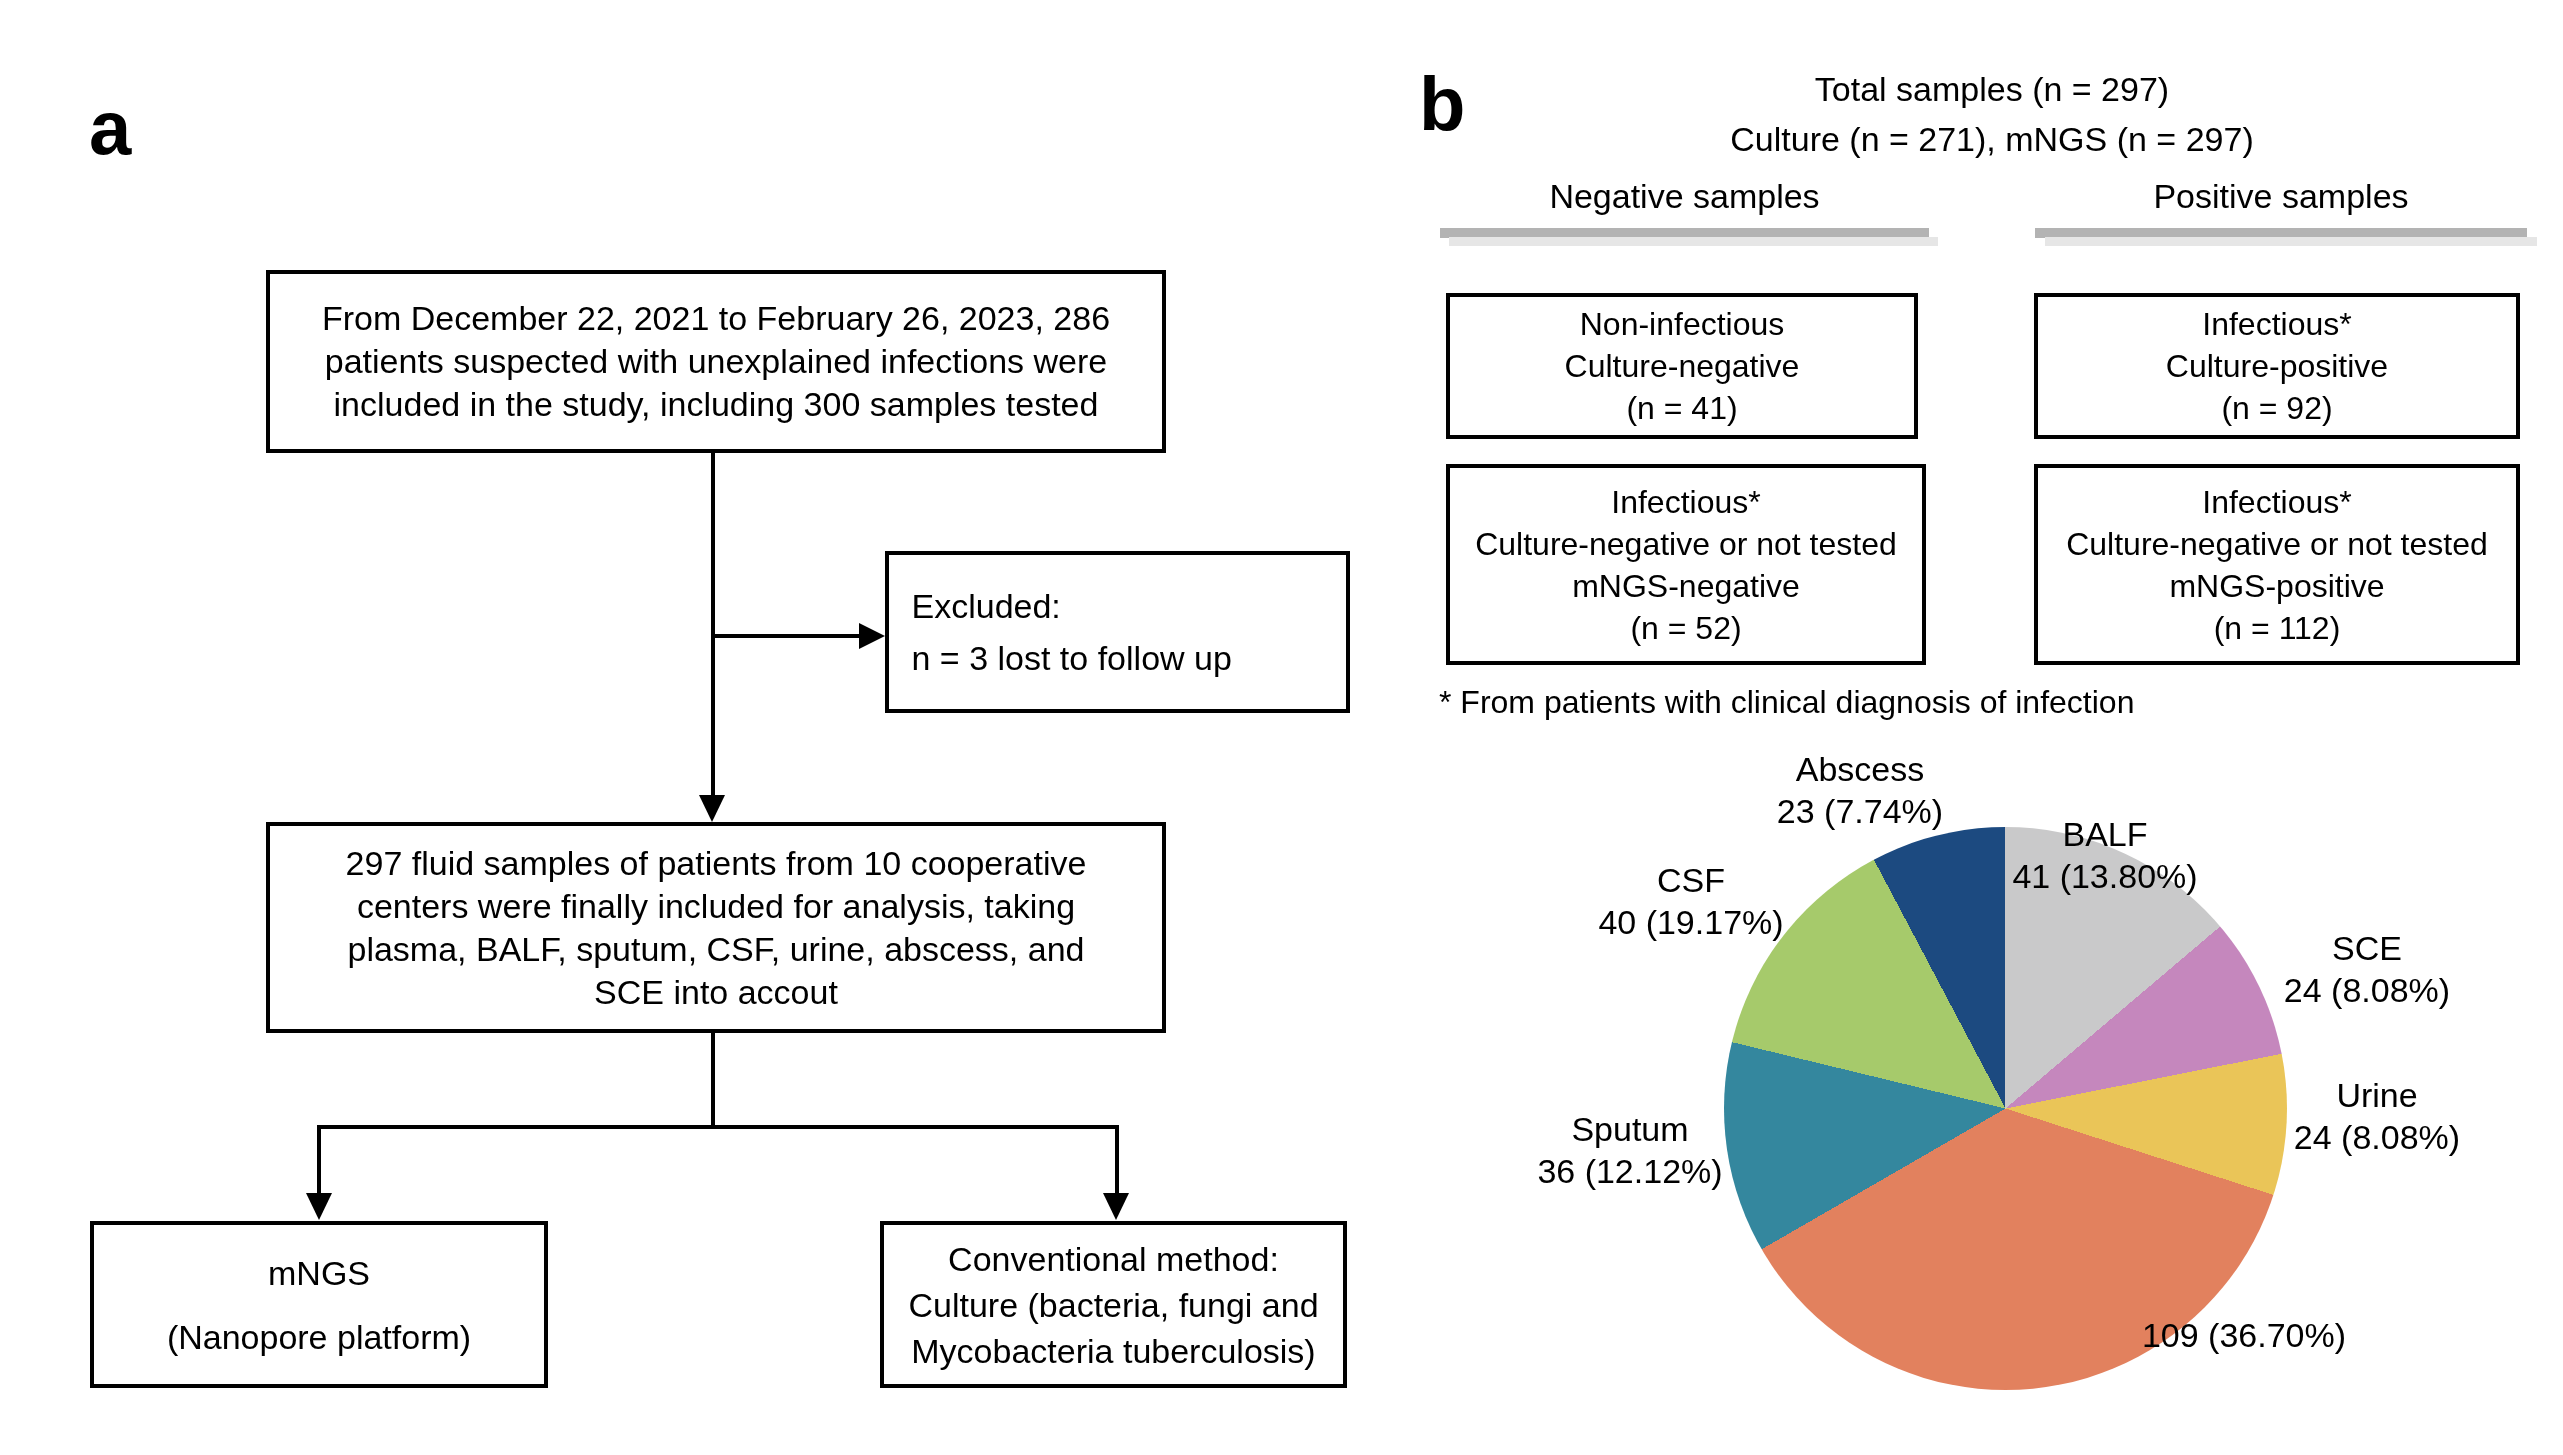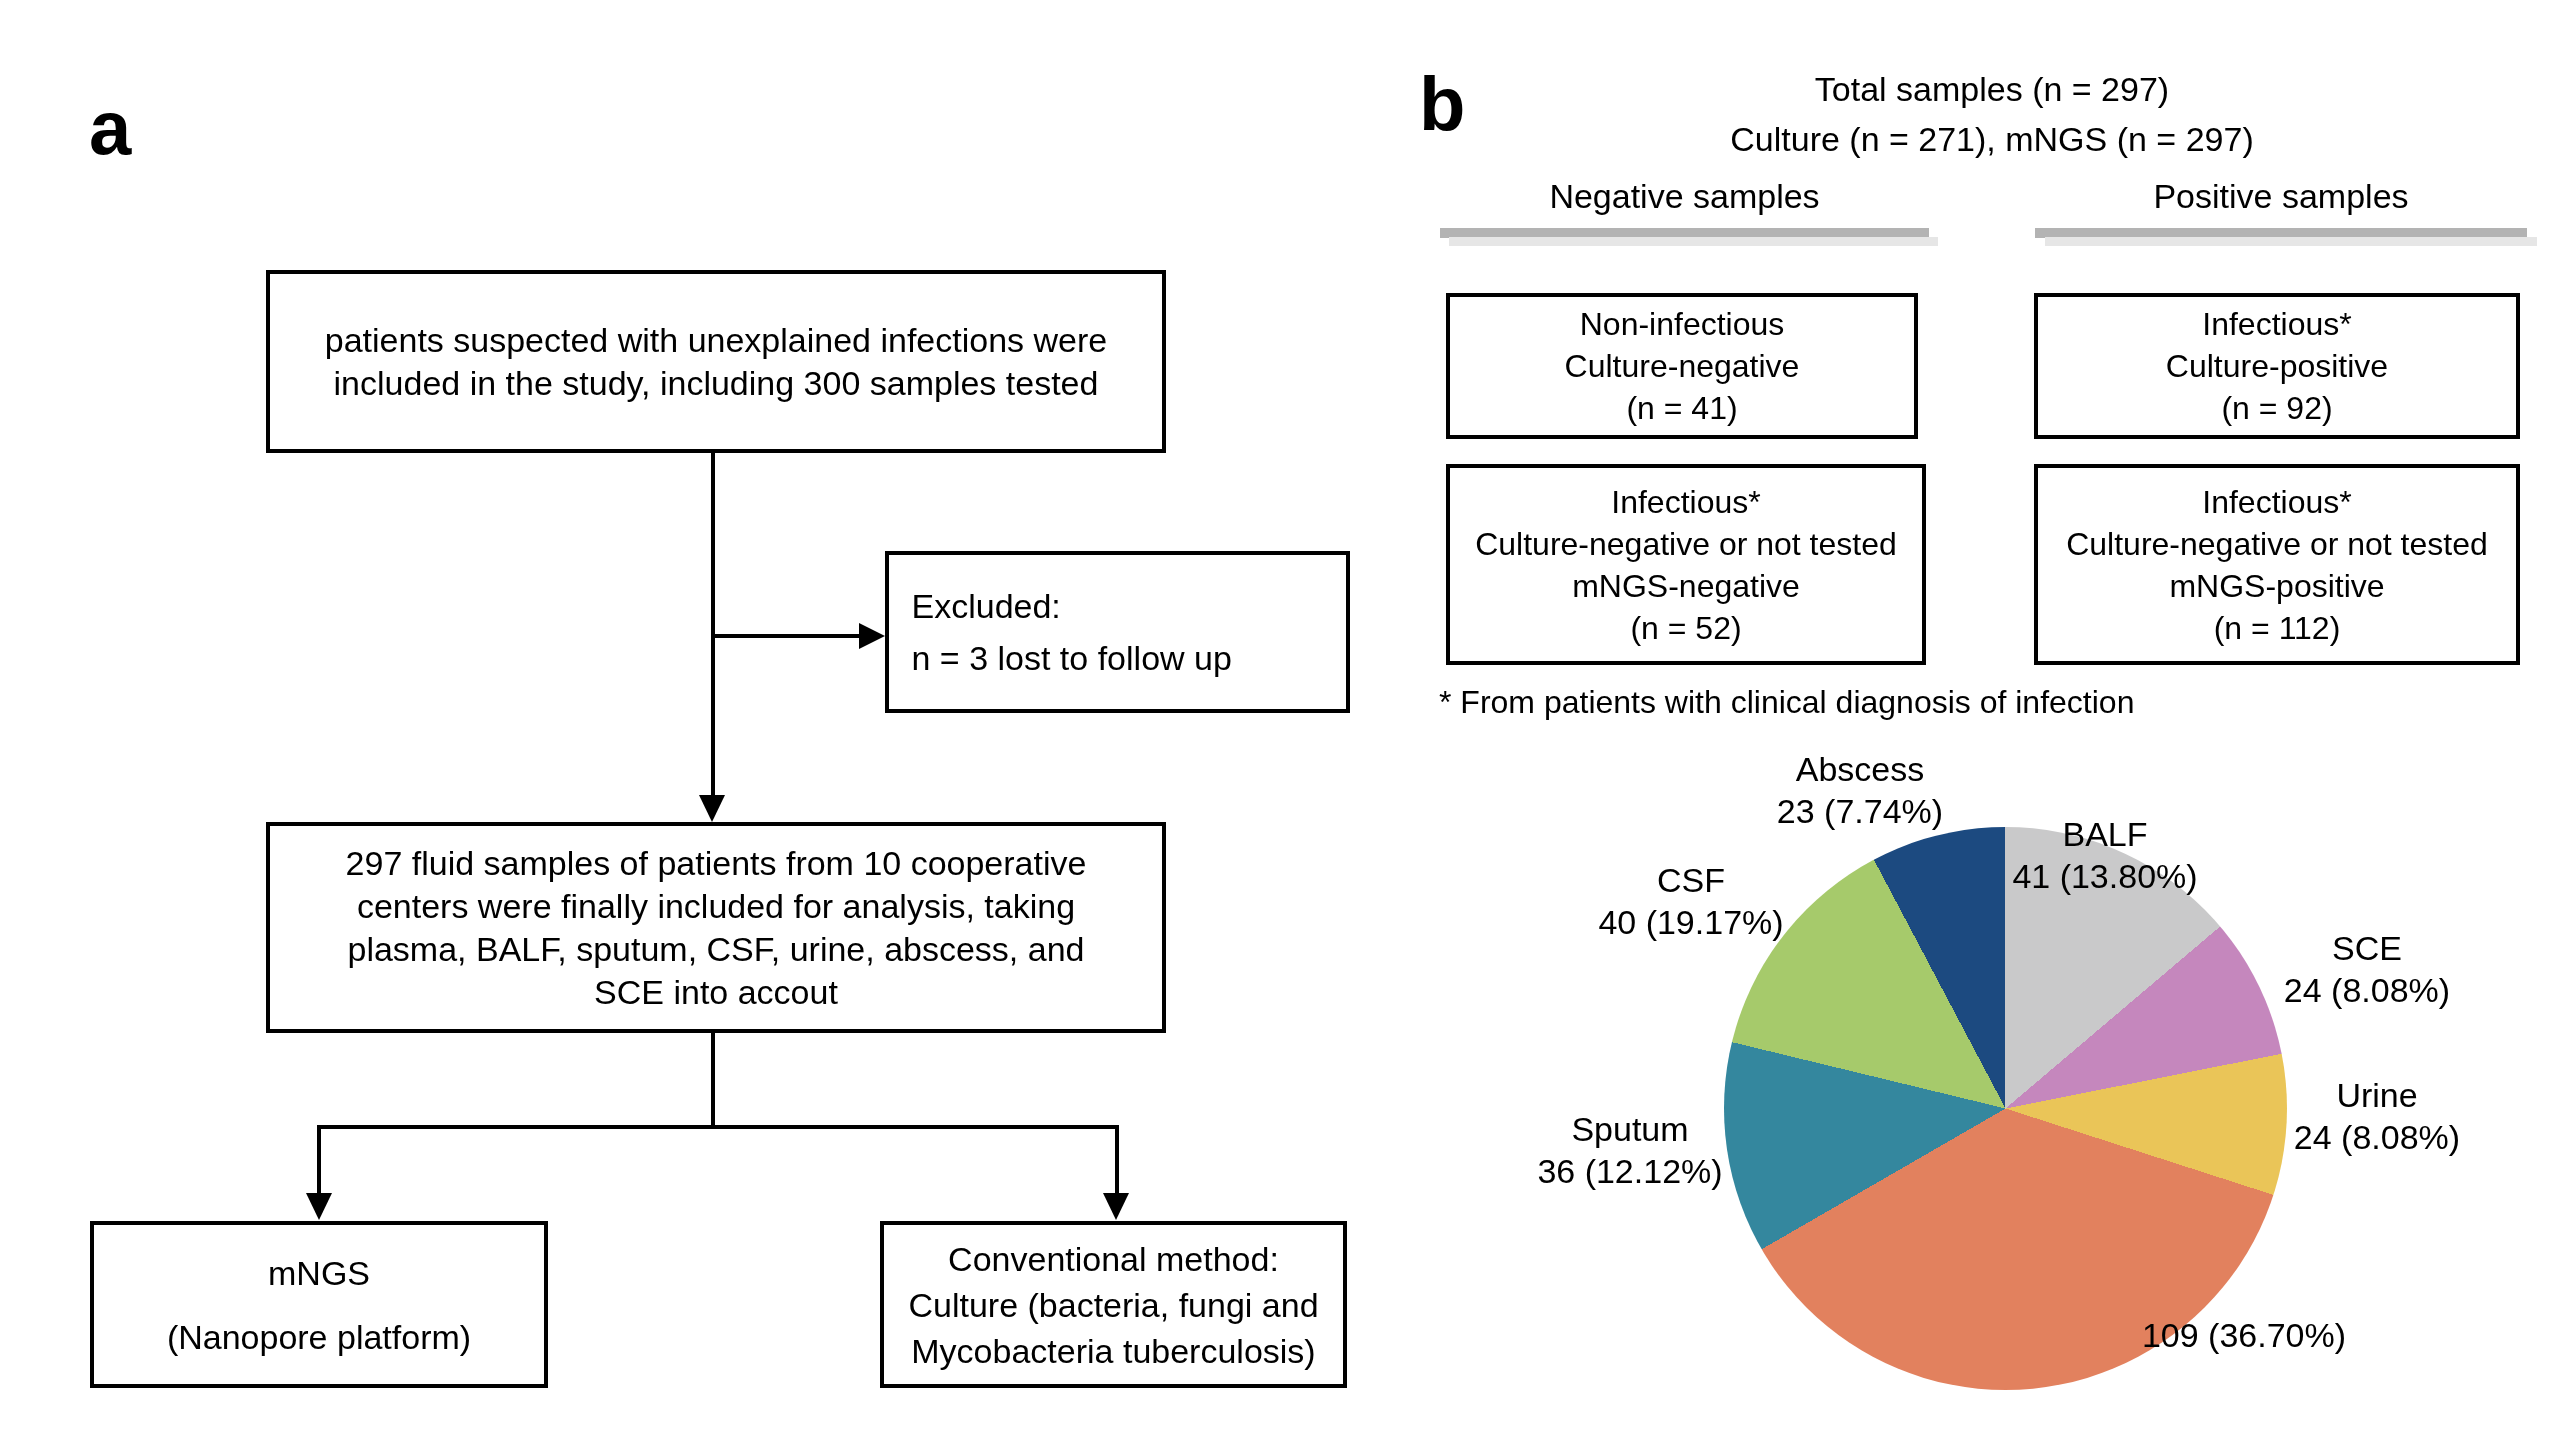--- a/index.html
+++ b/index.html
@@ -30,20 +30,21 @@
   .pie-label div{white-space:nowrap;}
 </style>
 </head>
 <body>
 
 <div class="canvas">
 
   <div class="panel-letter" style="left:89px;top:90px;">a</div>
 
   <div class="fbox pa-text" style="left:266px;top:270px;width:900px;height:183px;">
+    <div class="bl">From December 22, 2021 to February 26, 2023, 286</div>
     <div class="bl">patients suspected with unexplained infections were</div>
     <div class="bl">included in the study, including 300 samples tested</div>
   </div>
 
   <div class="line" style="left:711px;top:452px;width:4px;height:343px;"></div>
   <div class="arrow-down" style="left:699px;top:795px;"></div>
 
   <div class="line" style="left:711px;top:634px;width:149px;height:4px;"></div>
   <div class="arrow-right" style="left:859px;top:623px;"></div>
 

